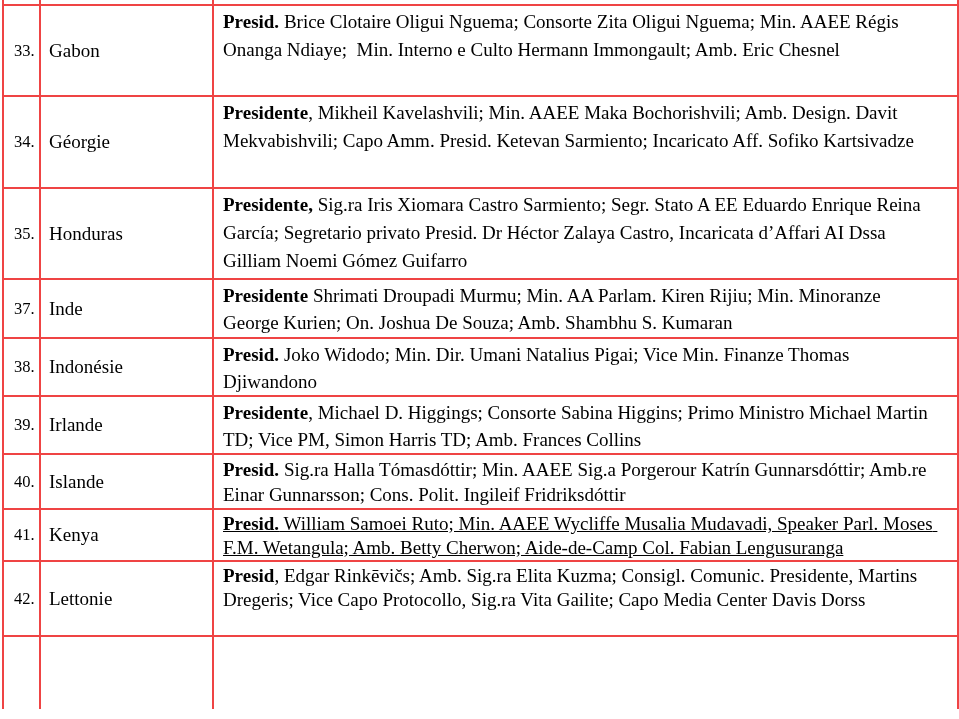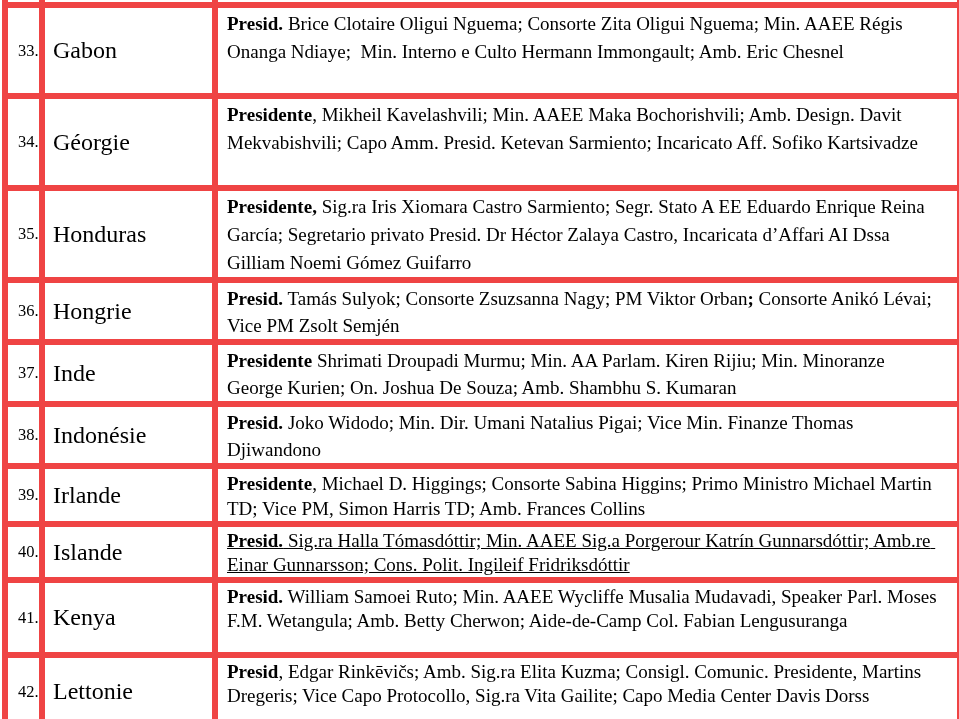--- a/index.html
+++ b/index.html
@@ -15,32 +15,32 @@
     color:#000;
   }
   table.delegations{
     position:absolute;
     left:2px;top:0;
     width:955px;
     border-collapse:collapse;
     table-layout:fixed;
   }
   td{
-    border:6px solid #ef4444;
+    border:2px solid #ef4444;
     padding:0;
     vertical-align:middle;
     overflow:hidden;
   }
   td.num{
     font-size:16.5px;
     padding-left:10px;
     margin-top:32px;
   }
   td.country{
-    font-size:24px;
+    font-size:19px;
     padding-left:8px;
   }
   td.details{
     font-size:19px;
     vertical-align:top;
     padding:2px 16px 0 9px;
     white-space:pre-wrap;
   }
   .b{font-weight:bold;}
   tr.sliver-top td{border-top:none;}
@@ -96,25 +96,20 @@
           <td class="num">34.</td>
           <td class="country">Géorgie</td>
           <td class="details"><span class="b">Presidente</span><span>, Mikheil Kavelashvili; Min. AAEE Maka Bochorishvili; Amb. Design. Davit Mekvabishvili; Capo Amm. Presid. Ketevan Sarmiento; Incaricato Aff. Sofiko Kartsivadze</span></td>
         </tr>
         <tr>
           <td class="num">35.</td>
           <td class="country">Honduras</td>
           <td class="details"><span class="b">Presidente,</span><span> Sig.ra Iris Xiomara Castro Sarmiento; Segr. Stato A EE Eduardo Enrique Reina García; Segretario privato Presid. Dr Héctor Zalaya Castro, Incaricata d’Affari AI Dssa Gilliam Noemi Gómez Guifarro</span></td>
         </tr>
         <tr>
-          <td class="num">36.</td>
-          <td class="country">Hongrie</td>
-          <td class="details"><span class="b">Presid.</span><span> Tamás Sulyok; Consorte Zsuzsanna Nagy; PM Viktor Orban</span><span class="b">;</span><span> Consorte Anikó Lévai; Vice PM Zsolt Semjén</span></td>
-        </tr>
-        <tr>
           <td class="num">37.</td>
           <td class="country">Inde</td>
           <td class="details"><span class="b">Presidente</span><span> Shrimati Droupadi Murmu; Min. AA Parlam. Kiren Rijiu; Min. Minoranze George Kurien; On. Joshua De Souza; Amb. Shambhu S. Kumaran</span></td>
         </tr>
         <tr>
           <td class="num">38.</td>
           <td class="country">Indonésie</td>
           <td class="details"><span class="b">Presid.</span><span> Joko Widodo; Min. Dir. Umani Natalius Pigai; Vice Min. Finanze Thomas Djiwandono</span></td>
         </tr>
         <tr>

